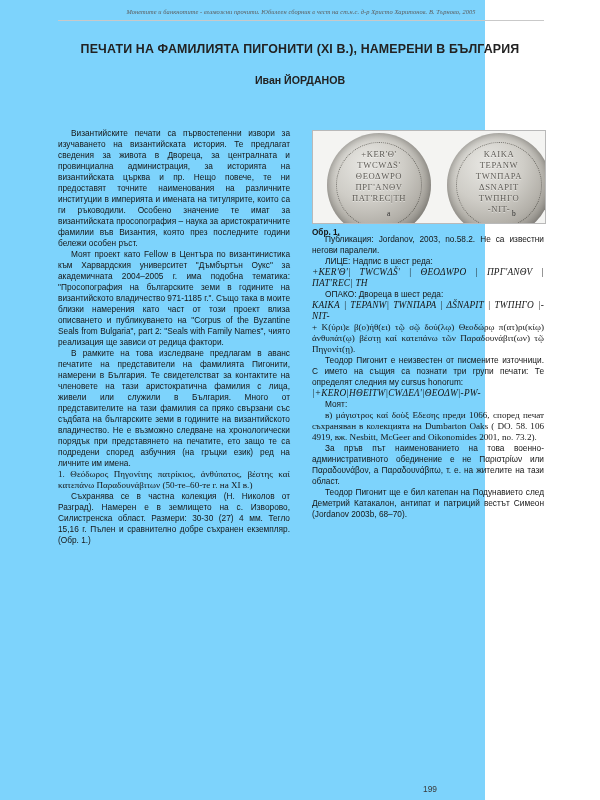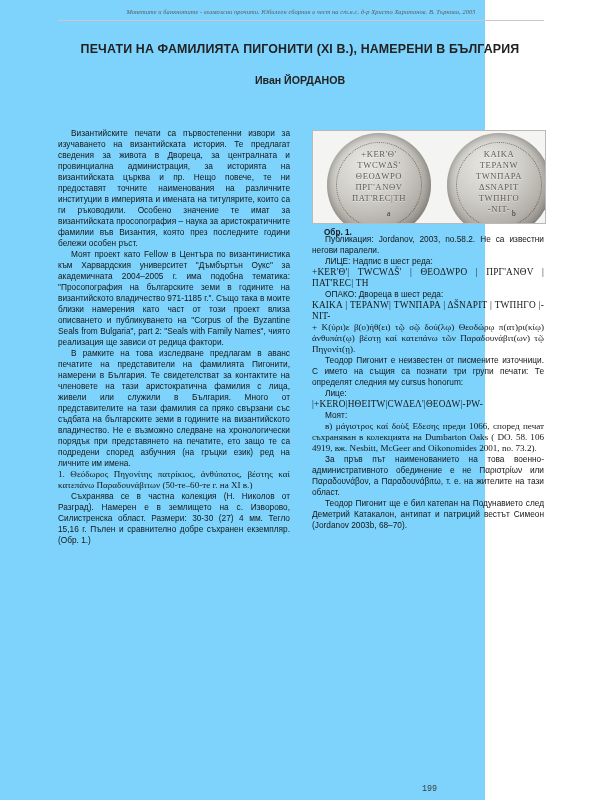--- a/index.html
+++ b/index.html
@@ -90,20 +90,21 @@
   .col p.noind { text-indent: 0; }
 
   .greek {
     font-family: "Liberation Serif", serif;
     font-size: 9.1px;
   }
   .uncial {
     font-family: "Liberation Serif", serif;
     font-size: 9.3px;
     letter-spacing: 0.2px;
+    font-style: italic;
   }
 
   .section-head {
     margin: 9px 0 7px 0;
     text-align: center;
     font-size: 9.4px;
     font-weight: 700;
     letter-spacing: 0.3px;
     text-indent: 0;
   }
@@ -156,33 +157,33 @@
     position: absolute;
     font-family: "Liberation Serif", serif;
     font-size: 7.4px;
     color: #2b2b2b;
   }
   .fig-label.a { left: 74px;  top: 78px; }
   .fig-label.b { left: 199px; top: 78px; }
 
   .fig-caption {
     position: absolute;
-    left: 324px;
+    left: 312px;
     top: 228px;
     font-size: 8.2px;
     font-weight: 700;
     color: #161616;
   }
 
   
   .folio {
     position: absolute;
     right: 48px;
     bottom: 6px;
-    font-family: Liberation Mono, monospace;
+    font-family: Liberation Sans, sans-serif;
     font-size: 8.4px;
     color: #3a3a3a;
   }
 </style>
 </head>
 <body>
 
 <div class="page">
 
   <div class="running-head">Монетите и банкнотите - възможни прочити. Юбилеен сборник в чест на ст.н.с. д-р Христо Харитонов. В. Търново, 2005</div>
@@ -230,21 +231,20 @@
     <p>ЛИЦЕ: Надпис в шест реда:</p>
     <p class="uncial noind">+KER'Θ'| TWCWΔŠ' | ΘΕΟΔWPO | ΠΡΓ'ΑΝΘV | ΠΑΤ'REC| ΤΗ</p>
 
     <p>ОПАКО: Двореца в шест реда:</p>
     <p class="uncial noind">ΚΑΙΚΑ | ΤΕΡΑΝW| ΤWΝΠΑΡΑ | ΔŠΝΑΡΙΤ | ΤWΠΗΓΟ |-ΝΙΤ-</p>
 
     <p class="greek noind">+ Κ(ύρι)ε β(ο)ήθ(ει) τῷ σῷ δού(λῳ) Θεοδώρῳ π(ατ)ρι(κίῳ) ἀνθυπάτ(ῳ) βέστῃ καί κατεπάνω τῶν Παραδουνάβιτ(ων) τῷ Πηγονίτ(ῃ).</p>
 
     <p>Теодор Пигонит е неизвестен от писмените източници. С името на същия са познати три групи печати: Те определят следния му cursus honorum:</p>
 
-    <p>Лице:</p>
     <p class="uncial noind">|+KERO|HΘEITW|CWΔΕΛ'|ΘΕΟΔW|-PW-</p>
     <p>Моят:</p>
 
     <p class="greek">в) μάγιστρος καί δοὺξ Εδεσης преди 1066, според печат съхраняван в колекцията на Dumbarton Oaks ( DO. 58. 106 4919, вж. Nesbitt, McGeer and Oikonomides 2001, no. 73.2).</p>
 
     <p>За пръв път наименованието на това военно-административното обединение е не Παριστρίων или Παραδουνάβον, а Παραδουνάβιτω, т. е. на жителите на тази област.</p>
     <p>Теодор Пигонит ще е бил катепан на Подунавието след Деметрий Катакалон, антипат и патриций вестът Симеон (Jordanov 2003b, 68–70).</p>
   </div>
 
   <div class="folio">199</div>

